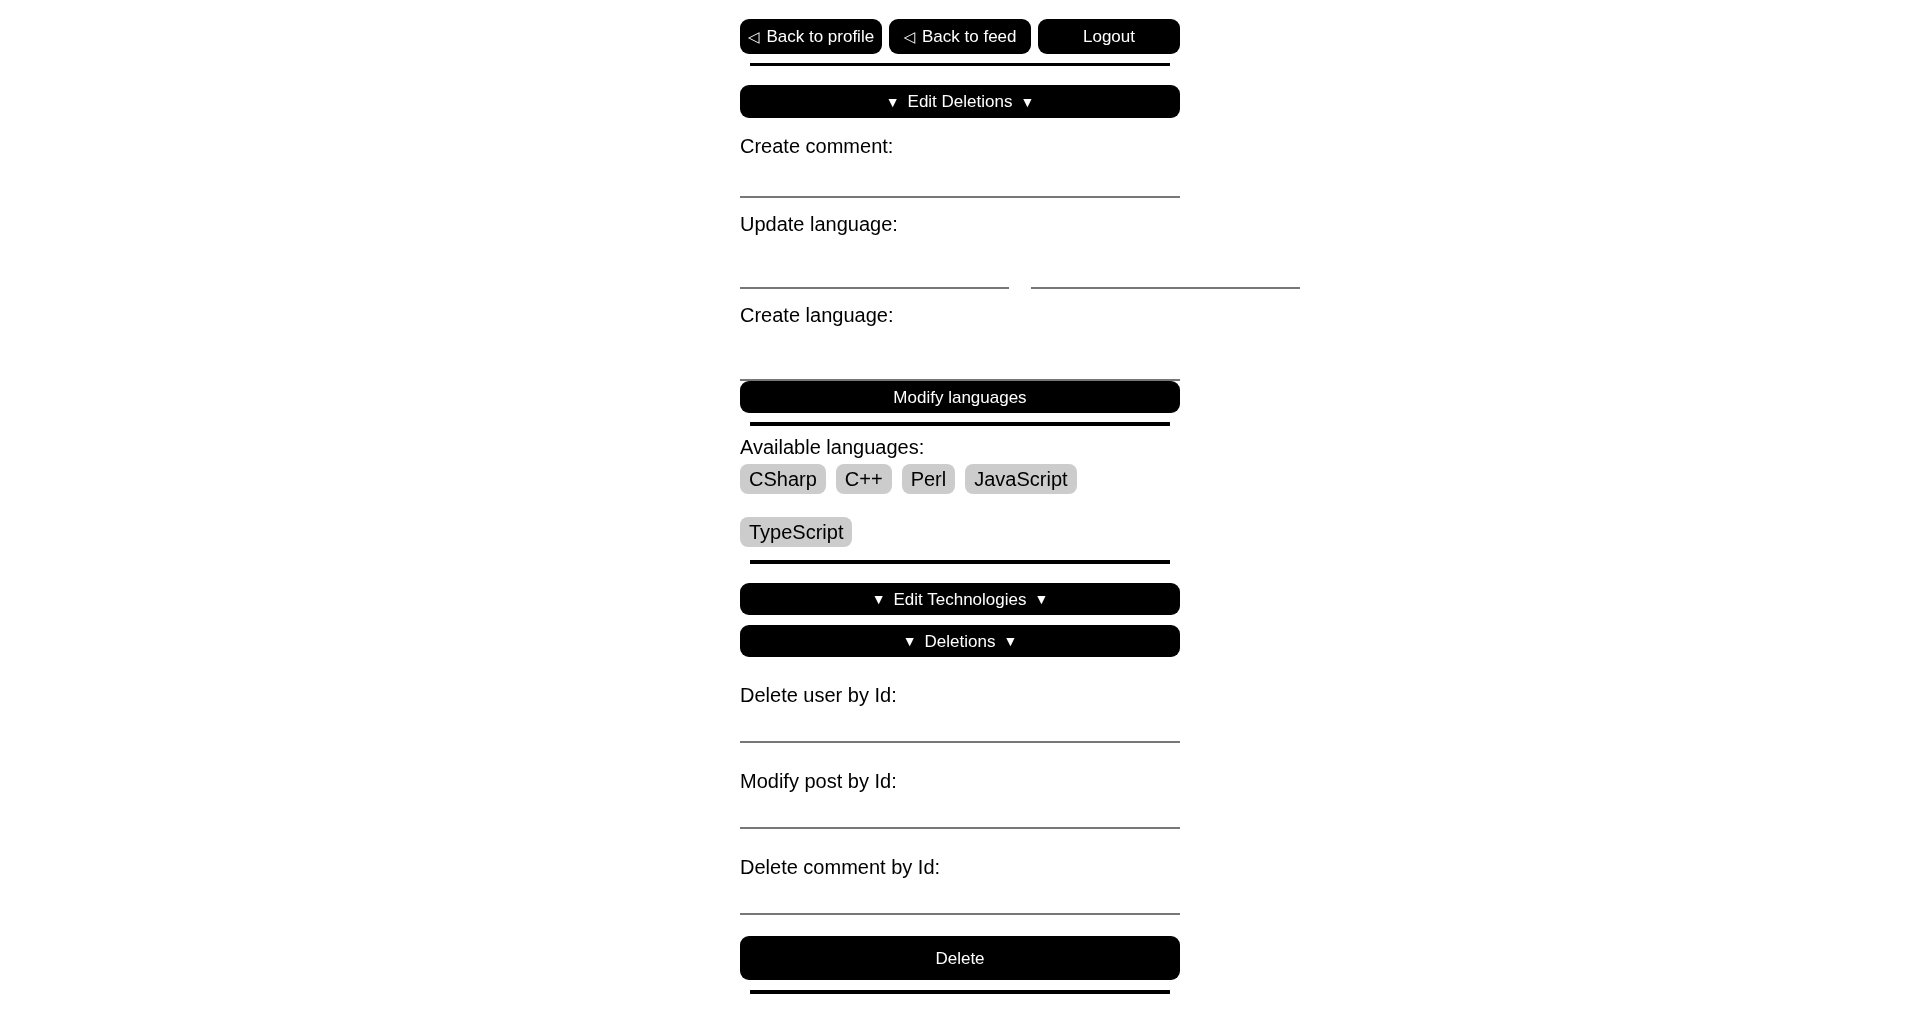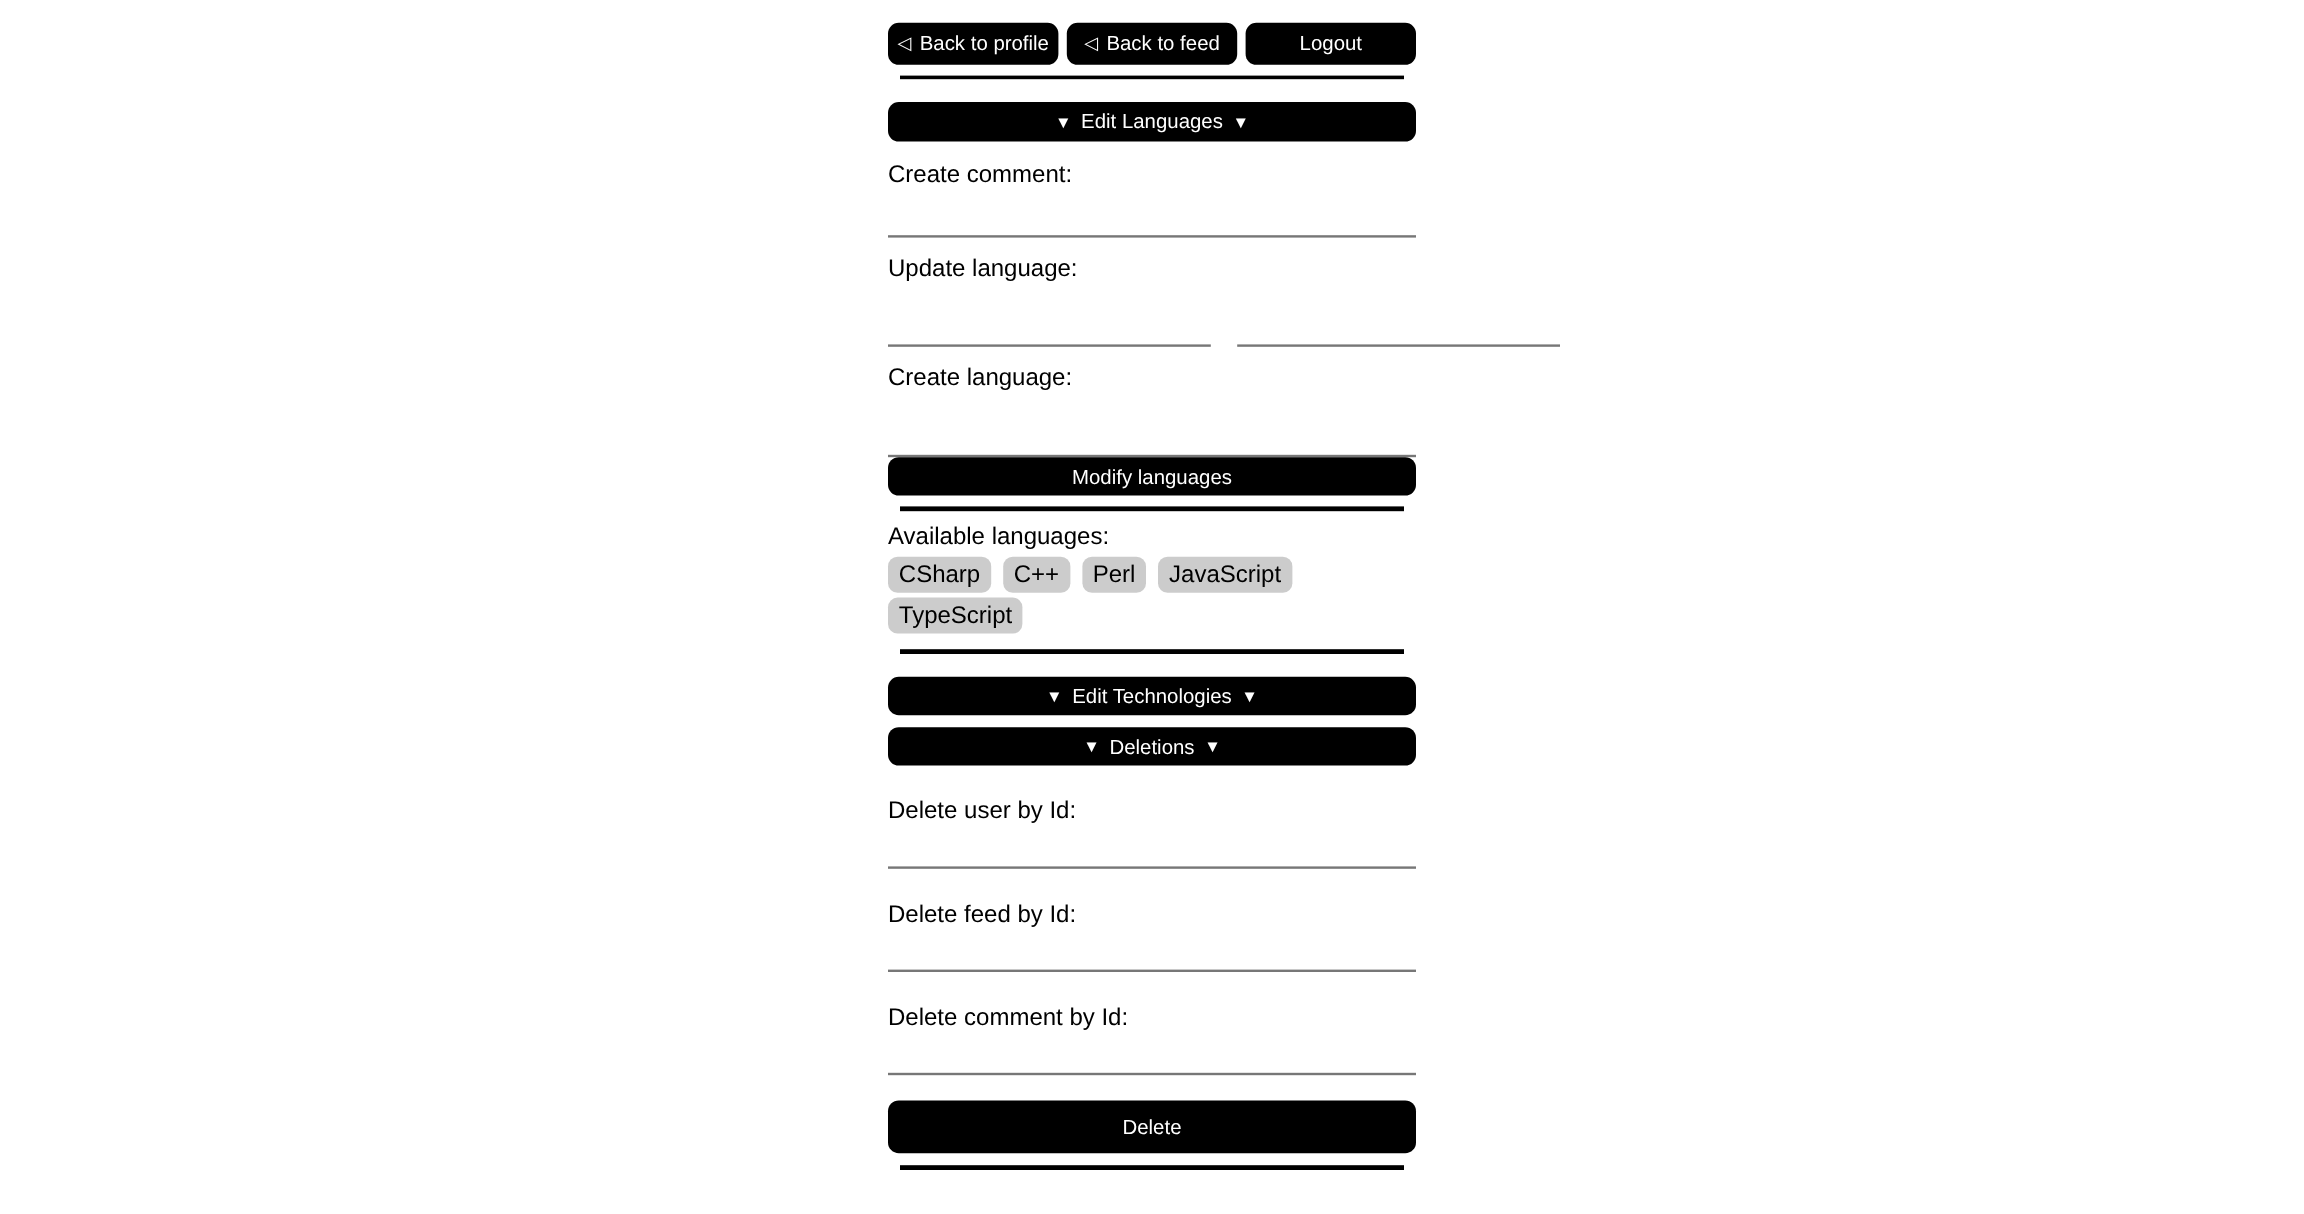--- a/index.html
+++ b/index.html
@@ -73,21 +73,21 @@
   }
   .input-create { height: 40px; }
   .input-update { height: 53px; flex: 1; width: auto; }
   .update-row { display: flex; gap: 22px; }
   .input-dellang { height: 54px; }
   .input-id { height: 36px; }
   
   .tags {
     display: flex;
     flex-wrap: wrap;
-    gap: 4px 10px;
+    gap: 23px 10px;
     margin-top: 5px;
     text-align: right;
   }
   .tag {
     background: #cccccc;
     color: #000;
     border: none;
     border-radius: 8px;
     height: 30px;
     line-height: 30px;
@@ -113,21 +113,21 @@
     </button>
     <button class="btn">
       <span>Logout</span>
     </button>
   </div>
 
   <hr>
 
   <button class="btn btn-block">
     <span class="arrow">▼</span>
-    <span>Edit Languages</span>
+    <span>Edit Deletions</span>
     <span class="arrow">▼</span>
   </button>
 
   <label class="field-label label-create">Create comment:</label>
   <input type="text" class="uinput input-create" value="" style="">
 
   <label class="field-label">Update language:</label>
   <div class="update-row">
     <input type="text" class="uinput input-update" value="" style="">
     <input type="text" class="uinput input-update" value="" style="">
@@ -161,21 +161,21 @@
 
   <button class="btn btn-deletions">
     <span class="arrow">▼</span>
     <span>Deletions</span>
     <span class="arrow">▼</span>
   </button>
 
   <label class="field-label label-del">Delete user by Id:</label>
   <input type="text" class="uinput input-id" value="" style="">
 
-  <label class="field-label label-del">Delete feed by Id:</label>
+  <label class="field-label label-del">Modify post by Id:</label>
   <input type="text" class="uinput input-id" value="" style="">
 
   <label class="field-label label-del">Delete comment by Id:</label>
   <input type="text" class="uinput input-id" value="" style="">
 
   <button class="btn btn-delete">
     <span>Delete</span>
   </button>
 
   <hr class="thick bottom">

